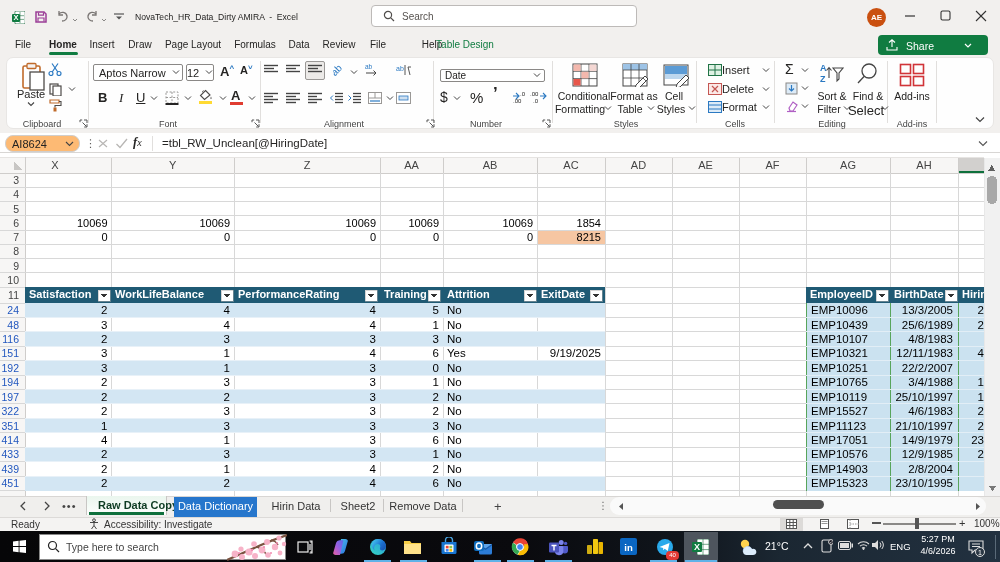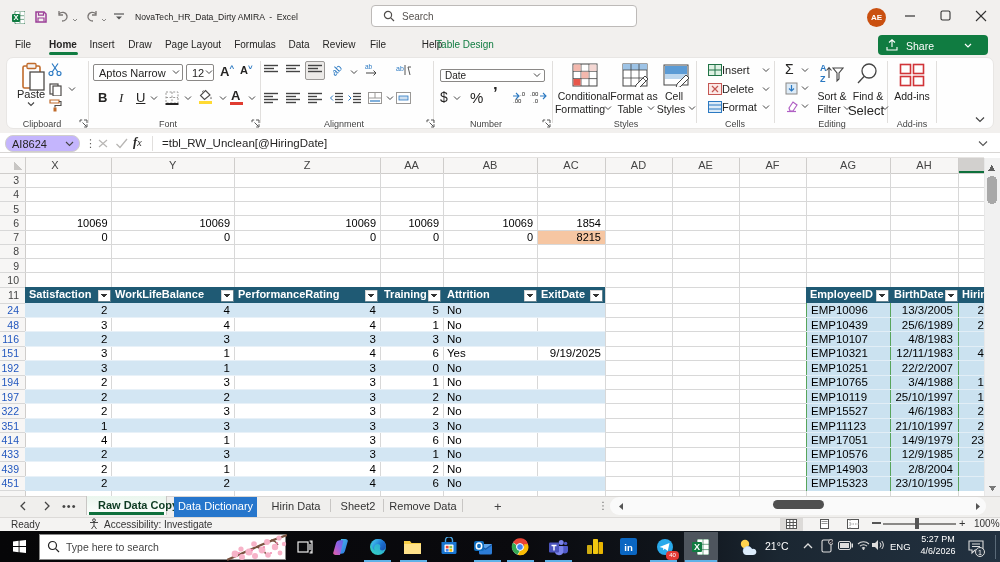--- a/index.html
+++ b/index.html
@@ -125,21 +125,21 @@
   </svg>
 <svg class="abs" style="left:48px;top:99px" width="14" height="13" viewBox="0 0 14 13">
 <path d="M2 1 h9 v3 h-9 z" fill="none" stroke="#c06a2a" stroke-width="1.2"></path>
 <path d="M11 2.5 h2 v4 h-6 v2" fill="none" stroke="#4d4a48" stroke-width="1.1"></path>
 <rect x="5.5" y="8.5" width="3" height="4" fill="#c06a2a"></rect>
 </svg>
 <div class="abs" style="left:93px;top:64px;width:90px;height:17px;background:#fff;border:1px solid #8a8886;border-radius:2px;font-size:11px;color:#252423;line-height:16px;padding-left:5px;">Aptos Narrow</div>
 <svg class="abs" style="left:172px;top:70px" width="8" height="5" viewBox="0 0 8 5">
     <path d="M1 0.5 l3 3 l3 -3" fill="none" stroke="#444" stroke-width="1"></path>
   </svg>
-<div class="abs" style="left:186px;top:64px;width:28px;height:17px;background:#fff;border:1px solid #8a8886;border-radius:2px;font-size:11px;color:#252423;line-height:16px;padding-left:5px;">12</div>
+<div class="abs" style="left:186px;top:64px;width:28px;height:17px;background:#fff;border:1px solid #8a8886;border-radius:2px;font-size:11px;color:#252423;line-height:16px;">12</div>
 <svg class="abs" style="left:205px;top:70px" width="8" height="5" viewBox="0 0 8 5">
     <path d="M1 0.5 l3 3 l3 -3" fill="none" stroke="#444" stroke-width="1"></path>
   </svg>
 <div class="abs" style="left:220px;top:63px;font-size:13px;font-weight:bold;color:#252423;">A<span style="font-size:8px;vertical-align:6px;color:#2b79c2;">˄</span></div>
 <div class="abs" style="left:240px;top:63px;font-size:11px;font-weight:bold;color:#252423;">A<span style="font-size:8px;vertical-align:4px;color:#2b79c2;">˅</span></div>
 <div class="abs" style="left:98px;top:90px;font-size:13px;font-weight:bold;color:#252423;">B</div>
 <div class="abs" style="left:119px;top:90px;font-size:13px;font-style:italic;font-family:'Liberation Serif',serif;color:#252423;">I</div>
 <div class="abs" style="left:136px;top:90px;font-size:13px;color:#252423;text-decoration:underline;">U</div>
 <svg class="abs" style="left:150px;top:96px" width="8" height="5" viewBox="0 0 8 5">
     <path d="M1 0.5 l3 3 l3 -3" fill="none" stroke="#444" stroke-width="1"></path>
@@ -374,21 +374,21 @@
 <rect x="1.5" y="1.5" width="10" height="9" fill="none" stroke="#d13438" stroke-width="1.6"></rect>
 <rect x="14.5" y="1.5" width="10" height="9" fill="none" stroke="#d13438" stroke-width="1.6"></rect>
 <rect x="1.5" y="13.5" width="10" height="9" fill="none" stroke="#d13438" stroke-width="1.6"></rect>
 <rect x="14.5" y="13.5" width="10" height="9" fill="none" stroke="#d13438" stroke-width="1.6"></rect>
 </svg>
 <div class="abs" style="left:912px;top:90px;transform:translateX(-50%);font-size:10.5px;color:#252423;">Add-ins</div>
 <svg class="abs" style="left:974px;top:116px" width="12" height="8" viewBox="0 0 12 8">
     <path d="M2 1.5 l4 4 l4 -4" fill="none" stroke="#444" stroke-width="1.2"></path>
   </svg>
 <div class="abs" style="left:0;top:133px;width:1000px;height:20px;background:#fff;border-bottom:1px solid #d8d6d4;"></div>
-<div class="abs" style="left:5px;top:135px;width:75px;height:17px;background:#c4b5fd;border:1px solid #d0cecc;border-radius:8px;font-size:11px;color:#252423;line-height:16px;padding-left:6px;">AI8624</div>
+<div class="abs" style="left:5px;top:135px;width:75px;height:17px;background:#fdba74;border:1px solid #d0cecc;border-radius:8px;font-size:11px;color:#252423;line-height:16px;padding-left:6px;">AI8624</div>
 <svg class="abs" style="left:65px;top:141px" width="9" height="6" viewBox="0 0 9 6">
     <path d="M1 1 l3.5 3.5 L8 1" fill="none" stroke="#444" stroke-width="1.1"></path>
   </svg>
 <div class="abs" style="left:85px;top:137px;font-size:11px;color:#605e5c;">⋮</div>
 <svg class="abs" style="left:97px;top:138px" width="12" height="11" viewBox="0 0 12 11">
     <path d="M2 2 l8 7 M10 2 l-8 7" stroke="#b8b6b4" stroke-width="1.2"></path>
   </svg>
 <svg class="abs" style="left:115px;top:138px" width="13" height="11" viewBox="0 0 13 11">
     <path d="M1.5 6 l3.5 3.5 L12 1" fill="none" stroke="#b8b6b4" stroke-width="1.3"></path>
   </svg>

